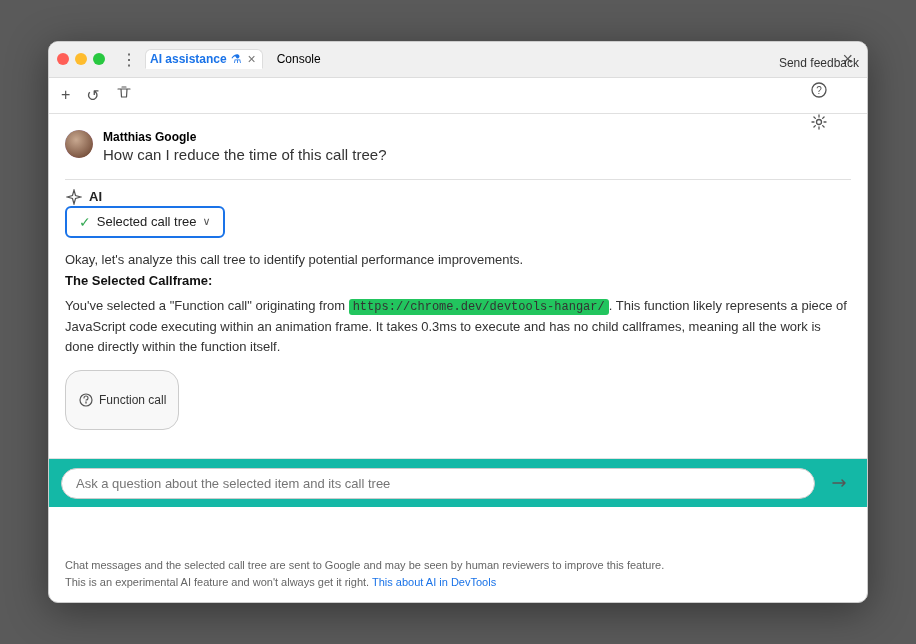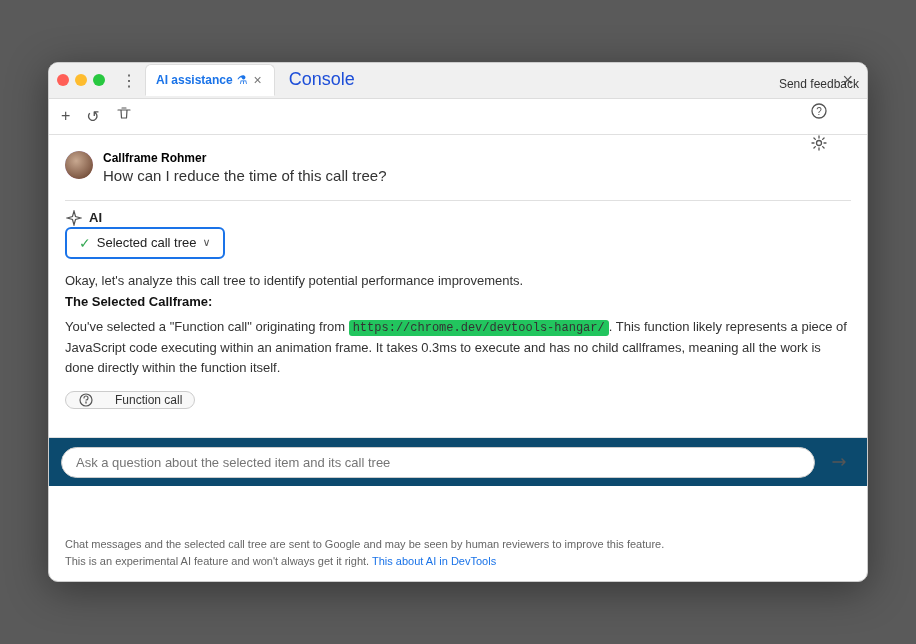--- a/index.html
+++ b/index.html
@@ -44,50 +44,50 @@
     .dots-icon {
       font-size: 16px;
       color: #555;
       cursor: pointer;
       padding: 2px 4px;
     }
     .tab {
       display: flex;
       align-items: center;
       gap: 4px;
-      padding: 6px 10px;
+      padding: 6px 4px;
       border-radius: 6px 6px 0 0;
       font-size: 12px;
       color: #333;
       cursor: pointer;
-      height: 32px;
+      height: 20px;
     }
     .tab.active {
       background: #ffffff;
       border: 1px solid #ddd;
       border-bottom: 1px solid #fff;
       color: #1a73e8;
       font-weight: 500;
     }
     .tab-label-ai { color: #1a73e8; font-weight: 600; }
     .tab-icon-beaker { font-size: 12px; }
     .tab-close {
       font-size: 14px;
       color: #777;
       cursor: pointer;
       padding: 0 2px;
     }
     .tab-console {
-      color: #1d4ed8;
-      font-size: 18px;
+      color: #000000;
+      font-size: 12px;
       padding: 6px 10px;
       cursor: pointer;
       height: 32px;
       display: flex;
-      align-items: flex-end;
+      align-items: center;
     }
     .close-btn {
       margin-left: auto;
       font-size: 18px;
       color: #555;
       cursor: pointer;
       padding: 4px 6px;
       line-height: 1;
     }
     .toolbar {
@@ -230,24 +230,24 @@
     .inline-code {
       font-family: 'Courier New', monospace;
       font-size: 12px;
       background: #22c55e;
       padding: 1px 4px;
       border-radius: 3px;
     }
     .function-call-badge {
       display: inline-flex;
       align-items: center;
-      gap: 21px;
+      gap: 5px;
       border: 1px solid #ccc;
       border-radius: 16px;
-      padding: 0 12px;
+      padding: 21px 12px;
       font-size: 12px;
       color: #333;
       background: #f8f8f8;
       margin-bottom: 16px;
       cursor: pointer;
     }
     .fc-icon {
       width: 16px;
       height: 16px;
       display: flex;
@@ -263,21 +263,21 @@
       background: none;
       cursor: pointer;
       display: flex;
       align-items: center;
       justify-content: center;
       color: #555;
       font-size: 18px;
     }
     .input-wrapper {
       border-top: 1px solid #e0e0e0;
-      background: #0c4a6e;
+      background: #14b8a6;
     }
     .input-row {
       display: flex;
       align-items: center;
       padding: 8px 12px;
       gap: 8px;
     }
     .question-box {
       flex: 1;
       border: 1px solid #ccc;
@@ -348,21 +348,21 @@
     </div>
   </div>
 
   <div class="content">
 
     <div class="user-message">
       <div class="avatar">
         <div class="avatar-img"></div>
       </div>
       <div class="user-info">
-        <div class="username">Callframe Rohmer</div>
+        <div class="username">Matthias Google</div>
         <div class="user-query">How can I reduce the time of this call tree?</div>
       </div>
     </div>
 
     <hr class="divider">
 
     <div class="ai-section">
       <div class="ai-label">
         <span class="ai-sparkle">
           <svg width="16" height="16" viewBox="0 0 16 16" fill="none">

